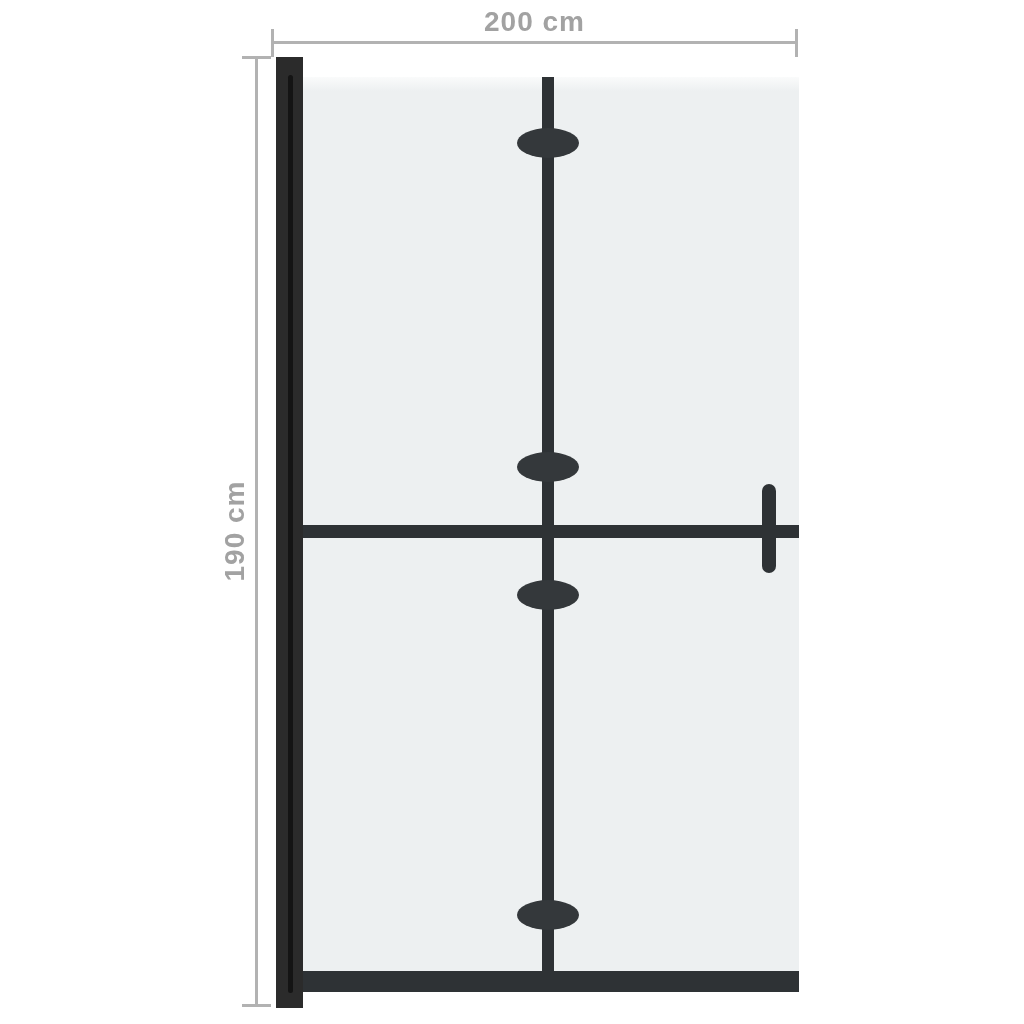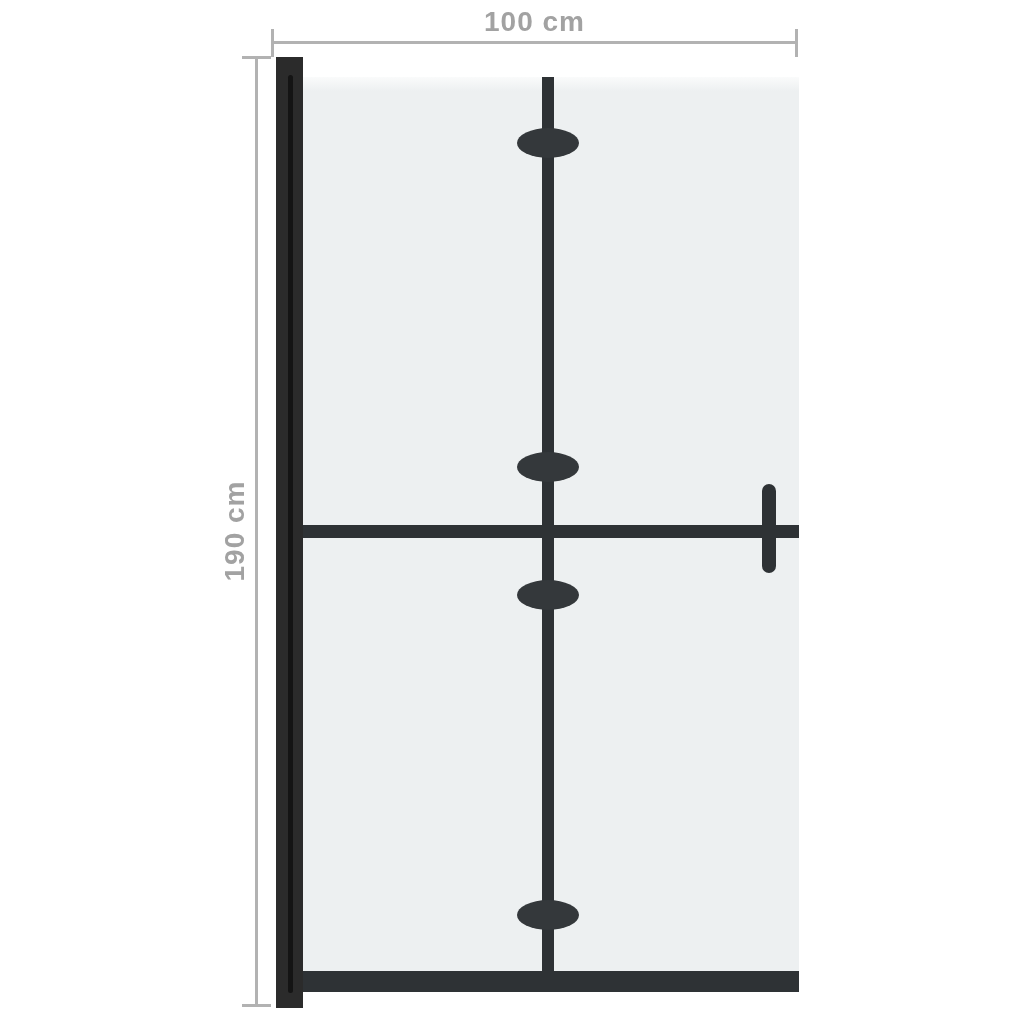--- a/index.html
+++ b/index.html
@@ -120,20 +120,20 @@
   <div class="abs hinge h4"></div>
 
   <div class="abs support-bar"></div>
   <div class="abs support-bar-bracket"></div>
 
   <div class="abs bottom-rail"></div>
 
   <div class="abs dim dim-h-line"></div>
   <div class="abs dim dim-h-tick-left"></div>
   <div class="abs dim dim-h-tick-right"></div>
-  <div class="abs dim-label width-label">100 cm</div>
+  <div class="abs dim-label width-label">200 cm</div>
 
   <div class="abs dim dim-v-line"></div>
   <div class="abs dim dim-v-tick-top"></div>
   <div class="abs dim dim-v-tick-bottom"></div>
   <div class="abs dim-label height-label">190 cm</div>
 
 </div>
 
 </body></html>

